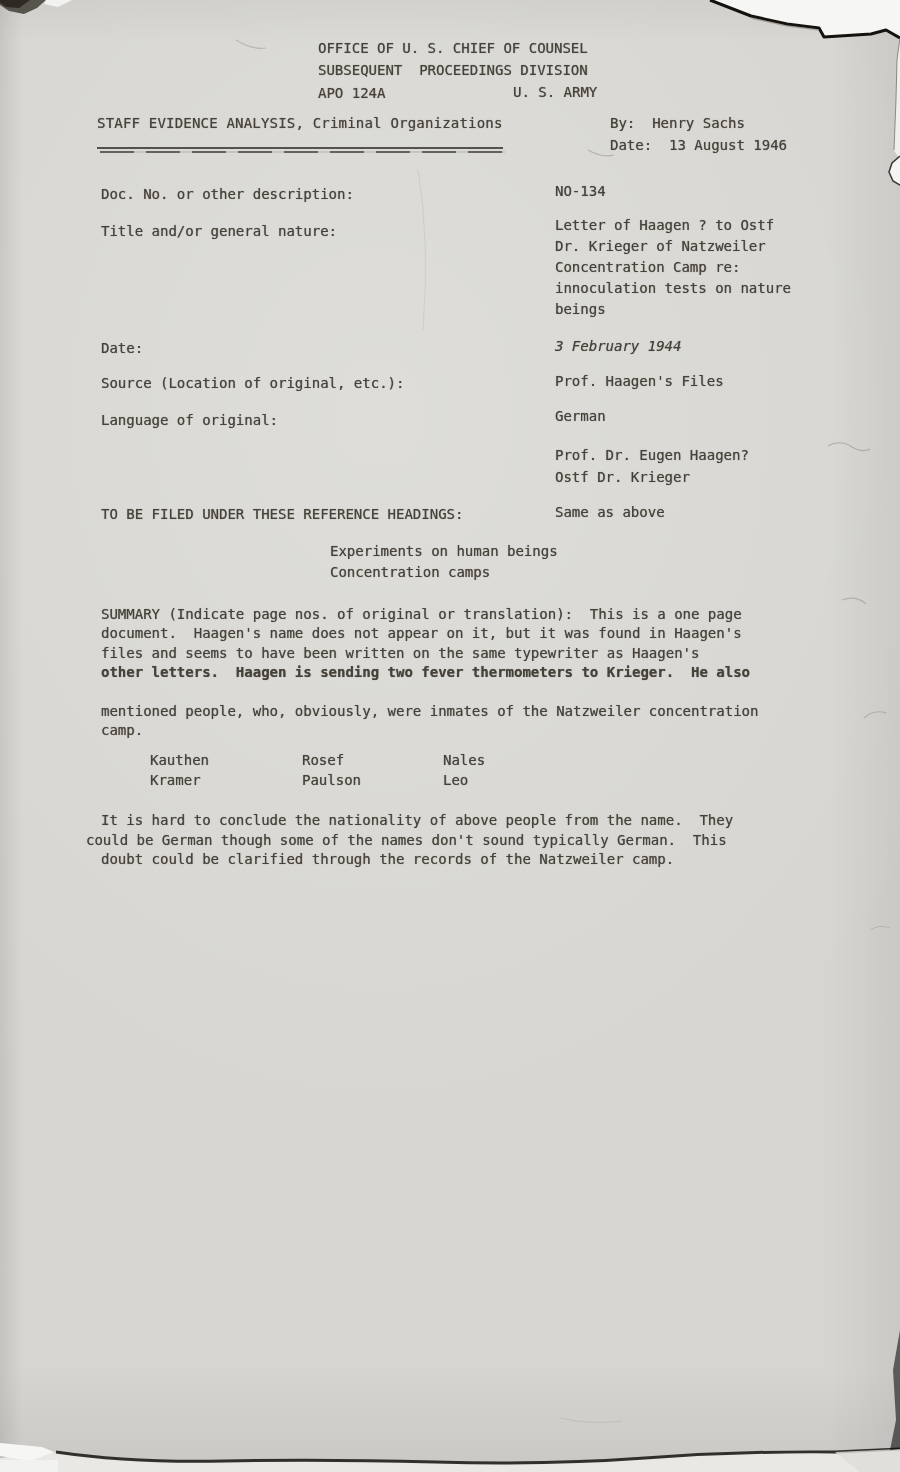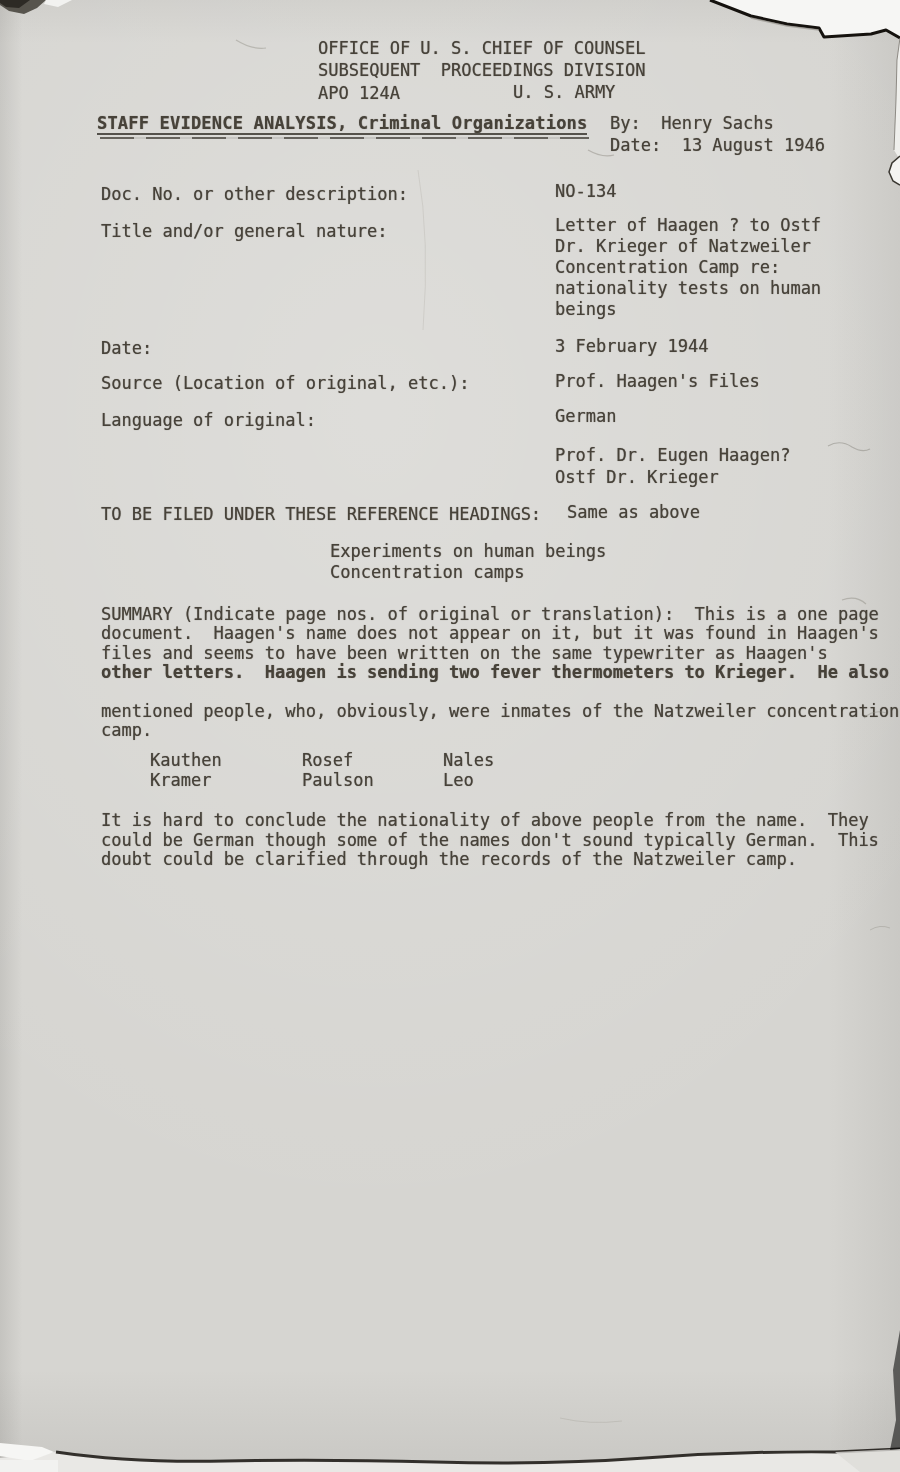--- a/index.html
+++ b/index.html
@@ -12,31 +12,31 @@
     position:absolute;left:0;top:0;width:900px;height:1472px;
     background-color:#d6d5d1;
     background-image:
       radial-gradient(ellipse 120% 90% at 42% 28%, rgba(255,255,255,0.20), rgba(0,0,0,0) 62%),
       linear-gradient(90deg, rgba(40,38,34,0.10), rgba(0,0,0,0) 2.5%, rgba(0,0,0,0) 92%, rgba(40,38,34,0.07) 100%),
       linear-gradient(180deg, rgba(40,38,34,0.05), rgba(0,0,0,0) 3%, rgba(0,0,0,0) 93%, rgba(40,38,34,0.08) 100%);
   }
   .line{
     position:absolute;
     white-space:pre;
-    font-size:17px;
+    font-size:14px;
     line-height:20px;
     color:#3e3930;
     text-shadow:0 0 1px rgba(62,57,48,0.55), 0.4px 0.4px 0 rgba(62,57,48,0.25);
     opacity:0.94;
   }
   .title-line{
-    font-weight:700;
+    font-weight:400;
     letter-spacing:0.2px;
     border-bottom:2px solid rgba(52,48,41,0.85);
-    padding-bottom:0;
+    padding-bottom:14px;
   }
   .title-line::after{
     content:"";
     position:absolute;left:3px;right:-2px;bottom:-6px;height:2px;
     background:repeating-linear-gradient(90deg, rgba(52,48,41,0.75) 0 34px, rgba(52,48,41,0.12) 34px 46px);
   }
   .artifacts{position:absolute;left:0;top:0;}
 </style>
 </head>
 <body>
@@ -52,57 +52,57 @@
   <div class="line" style="left:610px;top:113px;">By:  Henry Sachs</div>
   <div class="line" style="left:610px;top:135px;">Date:  13 August 1946</div>
 
   <div class="line" style="left:101px;top:184px;">Doc. No. or other description:</div>
   <div class="line" style="left:555px;top:181px;">NO-134</div>
 
   <div class="line" style="left:101px;top:221px;">Title and/or general nature:</div>
   <div class="line" style="left:555px;top:215px;">Letter of Haagen ? to Ostf</div>
   <div class="line" style="left:555px;top:236px;">Dr. Krieger of Natzweiler</div>
   <div class="line" style="left:555px;top:257px;">Concentration Camp re:</div>
-  <div class="line" style="left:555px;top:278px;">nationality tests on human</div>
+  <div class="line" style="left:555px;top:278px;">innoculation tests on nature</div>
   <div class="line" style="left:555px;top:299px;">beings</div>
 
   <div class="line" style="left:101px;top:338px;">Date:</div>
-  <div class="line" style="left:555px;top:336px;">3 February 1944</div>
+  <div class="line" style="left:555px;top:336px;font-style:italic;">3 February 1944</div>
 
   <div class="line" style="left:101px;top:373px;">Source (Location of original, etc.):</div>
   <div class="line" style="left:555px;top:371px;">Prof. Haagen's Files</div>
 
   <div class="line" style="left:101px;top:410px;">Language of original:</div>
   <div class="line" style="left:555px;top:406px;">German</div>
 
   <div class="line" style="left:555px;top:445px;">Prof. Dr. Eugen Haagen?</div>
   <div class="line" style="left:555px;top:467px;">Ostf Dr. Krieger</div>
 
   <div class="line" style="left:101px;top:504px;">TO BE FILED UNDER THESE REFERENCE HEADINGS:</div>
-  <div class="line" style="left:567px;top:502px;text-align:right;">Same as above</div>
+  <div class="line" style="left:555px;top:502px;text-align:right;">Same as above</div>
 
   <div class="line" style="left:330px;top:541px;">Experiments on human beings</div>
   <div class="line" style="left:330px;top:562px;">Concentration camps</div>
 
   <div class="line" style="left:101px;top:604px;">SUMMARY (Indicate page nos. of original or translation):  This is a one page</div>
   <div class="line" style="left:101px;top:623px;">document.  Haagen's name does not appear on it, but it was found in Haagen's</div>
   <div class="line" style="left:101px;top:643px;">files and seems to have been written on the same typewriter as Haagen's</div>
   <div class="line" style="left:101px;top:662px;font-weight:bold;">other letters.  Haagen is sending two fever thermometers to Krieger.  He also</div>
   <div class="line" style="left:101px;top:701px;">mentioned people, who, obviously, were inmates of the Natzweiler concentration</div>
   <div class="line" style="left:101px;top:720px;">camp.</div>
 
   <div class="line" style="left:150px;top:750px;">Kauthen</div>
   <div class="line" style="left:302px;top:750px;">Rosef</div>
   <div class="line" style="left:443px;top:750px;">Nales</div>
   <div class="line" style="left:150px;top:770px;">Kramer</div>
   <div class="line" style="left:302px;top:770px;">Paulson</div>
   <div class="line" style="left:443px;top:770px;">Leo</div>
 
   <div class="line" style="left:101px;top:810px;">It is hard to conclude the nationality of above people from the name.  They</div>
-  <div class="line" style="left:101px;top:830px;text-align:center;">could be German though some of the names don't sound typically German.  This</div>
+  <div class="line" style="left:86px;top:830px;text-align:center;">could be German though some of the names don't sound typically German.  This</div>
   <div class="line" style="left:101px;top:849px;">doubt could be clarified through the records of the Natzweiler camp.</div>
 
   <svg class="artifacts" width="900" height="1472" viewBox="0 0 900 1472">
 
     <path d="M710,0 L900,0 L900,38 L886,30 L871,34 L824,37 L819,28 L787,24 L751,16 Z" fill="#f6f6f4"></path>
     <path d="M710,0 L751,16 L787,24 L819,28 L824,37 L871,34 L886,30 L900,38" stroke="#15120e" stroke-width="3" fill="none" stroke-linejoin="round"></path>
     <path d="M751,18 L787,26 L819,30" stroke="#8d8a83" stroke-width="1.5" fill="none" opacity="0.6"></path>
 
     <path d="M900,38 L900,160 L894,150 L896,100 L897,60 Z" fill="#efefec"></path>
     <path d="M900,38 L897,60 L896,100 L894,150" stroke="#6b675f" stroke-width="1" fill="none" opacity="0.7"></path>

